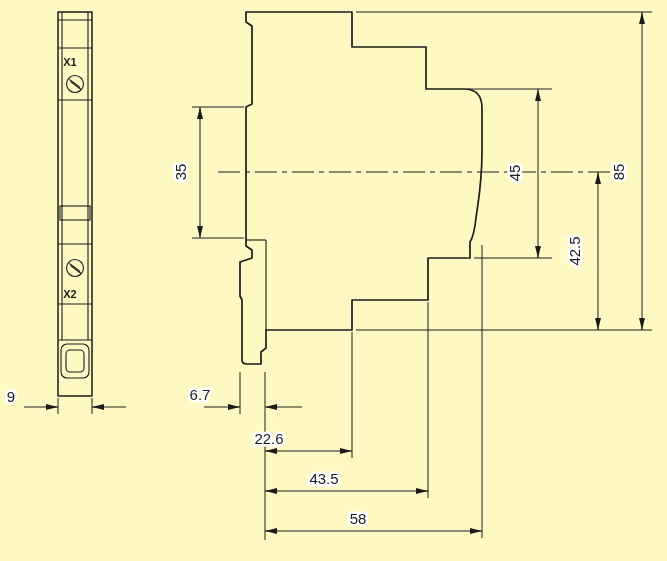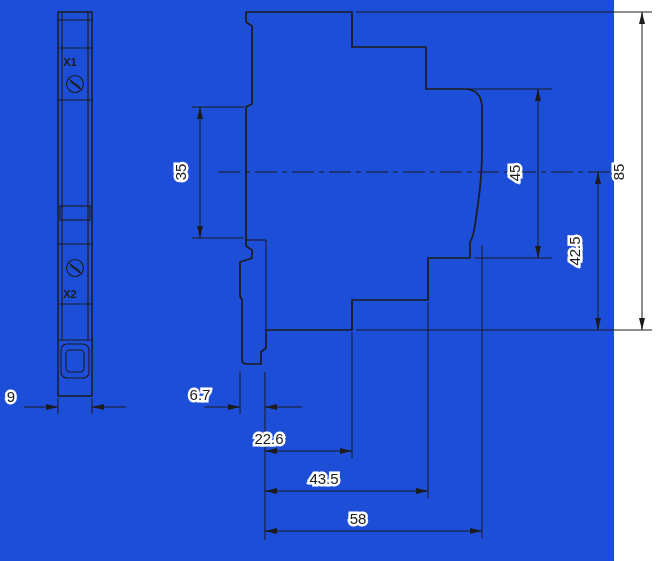--- a/index.html
+++ b/index.html
@@ -4,21 +4,21 @@
 <style>
   html,body{
     margin:0;
     padding:0;
     background:#ffffff;
     width:667px;
     height:561px;
     overflow:hidden;
     font-family:"Liberation Sans", sans-serif;
   }
-  .drawing-wrap{ width:614px; height:561px; background:#1d4ed8; }
+  .drawing-wrap{ width:667px; height:561px; background:#fef9c3; }
   svg{ display:block; }
   .outline{ fill:none; stroke:#1c1c1c; stroke-width:1.7; stroke-linejoin:round; }
   .outline-front{ fill:none; stroke:#1c1c1c; stroke-width:1.5; stroke-linejoin:round; }
   .detail{ fill:none; stroke:#1c1c1c; stroke-width:1.1; }
   .thin{ fill:none; stroke:#1c1c1c; stroke-width:1; }
   .dimline{ fill:none; stroke:#1c1c1c; stroke-width:1; }
   .centerline{ fill:none; stroke:#1c1c1c; stroke-width:1; stroke-dasharray:22 5 5 5; }
   .dim-text{
     font-family:"Liberation Sans", sans-serif;
     font-size:15px;

